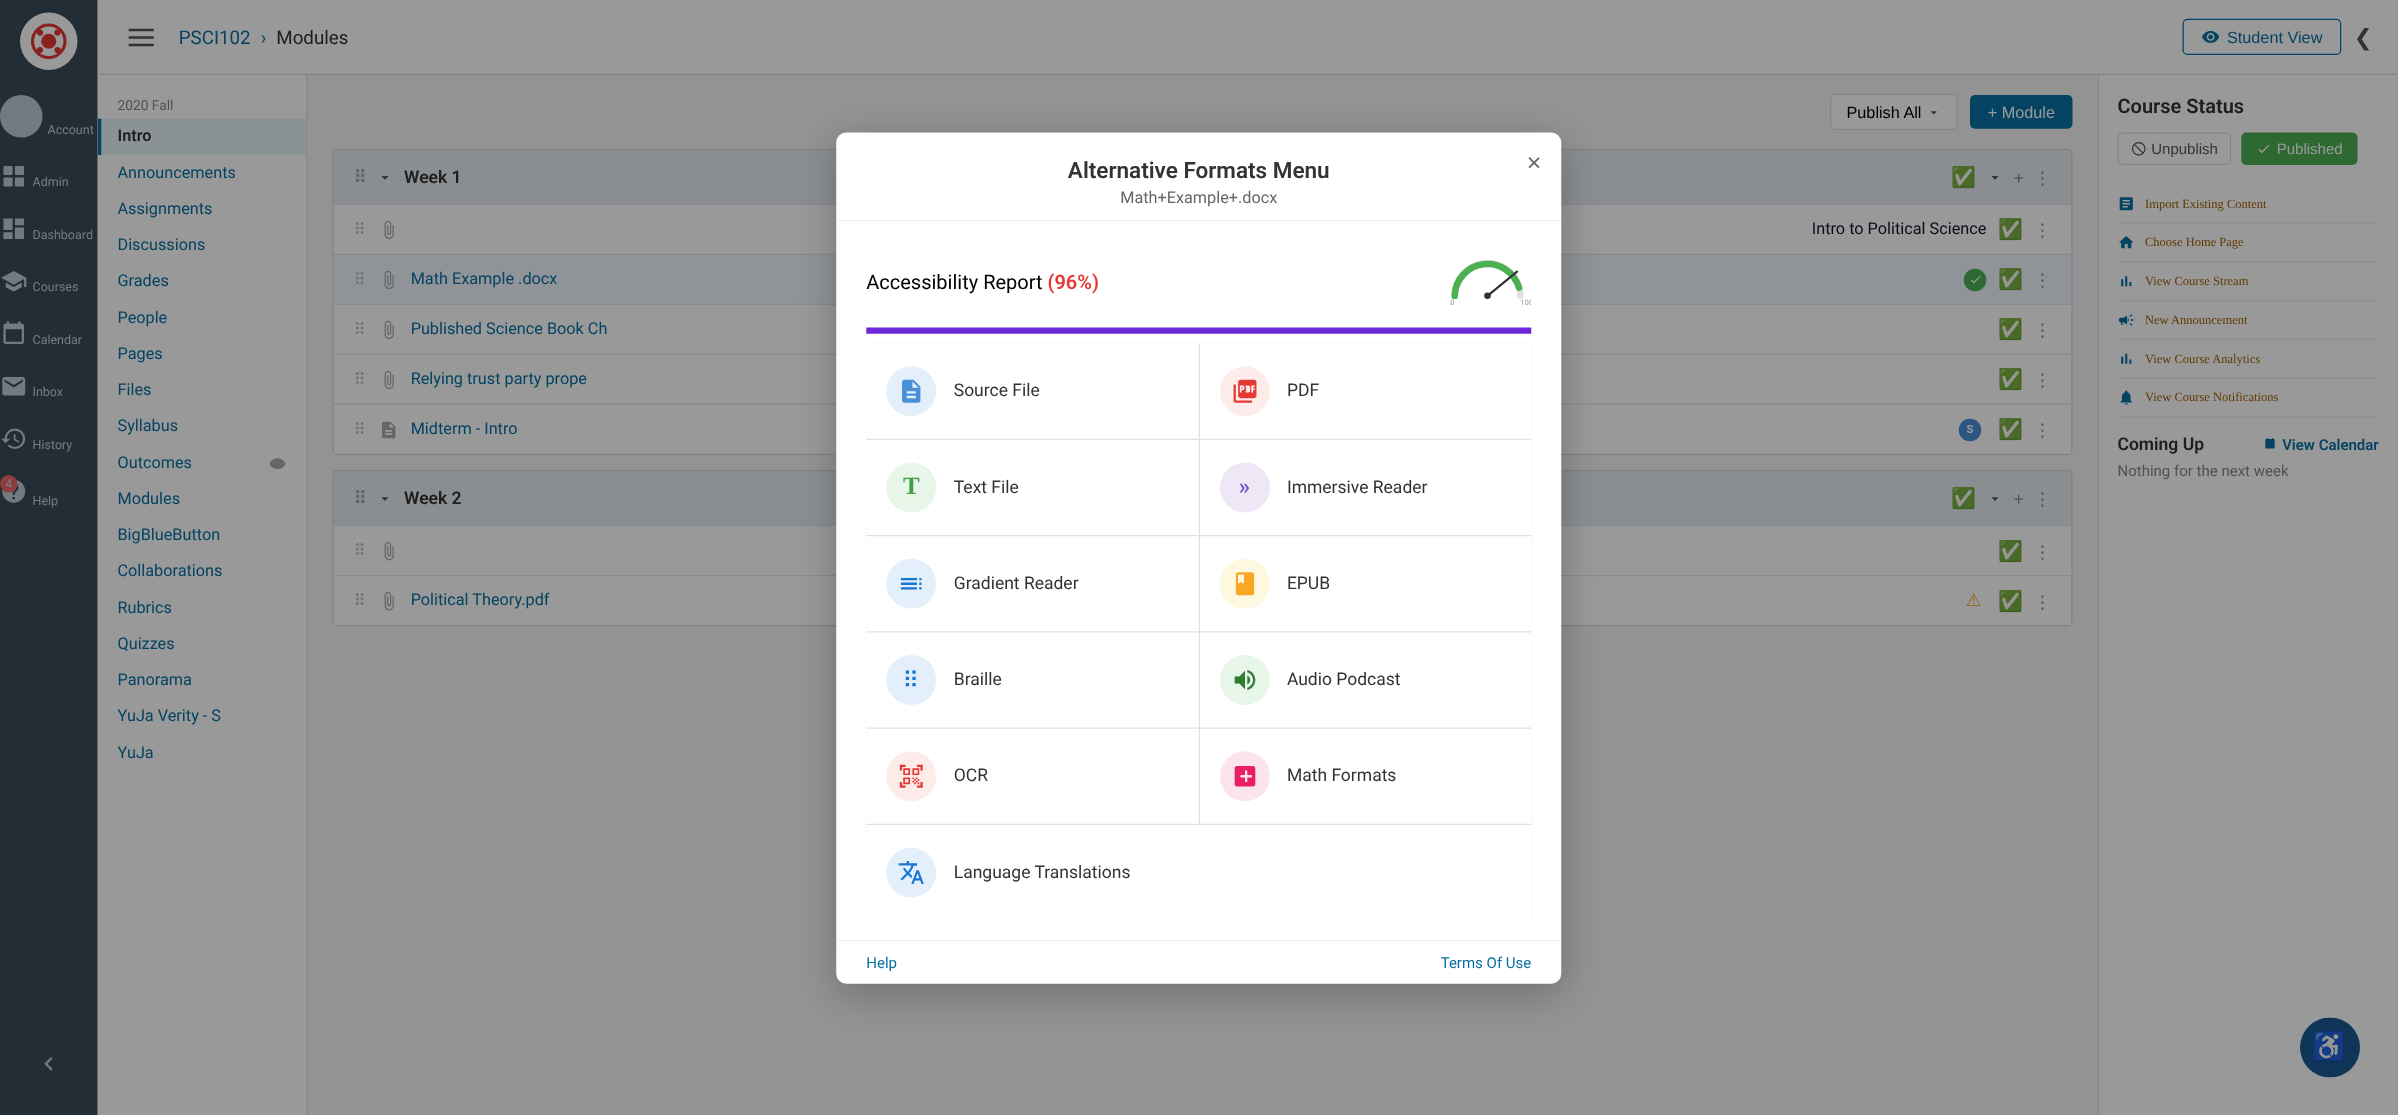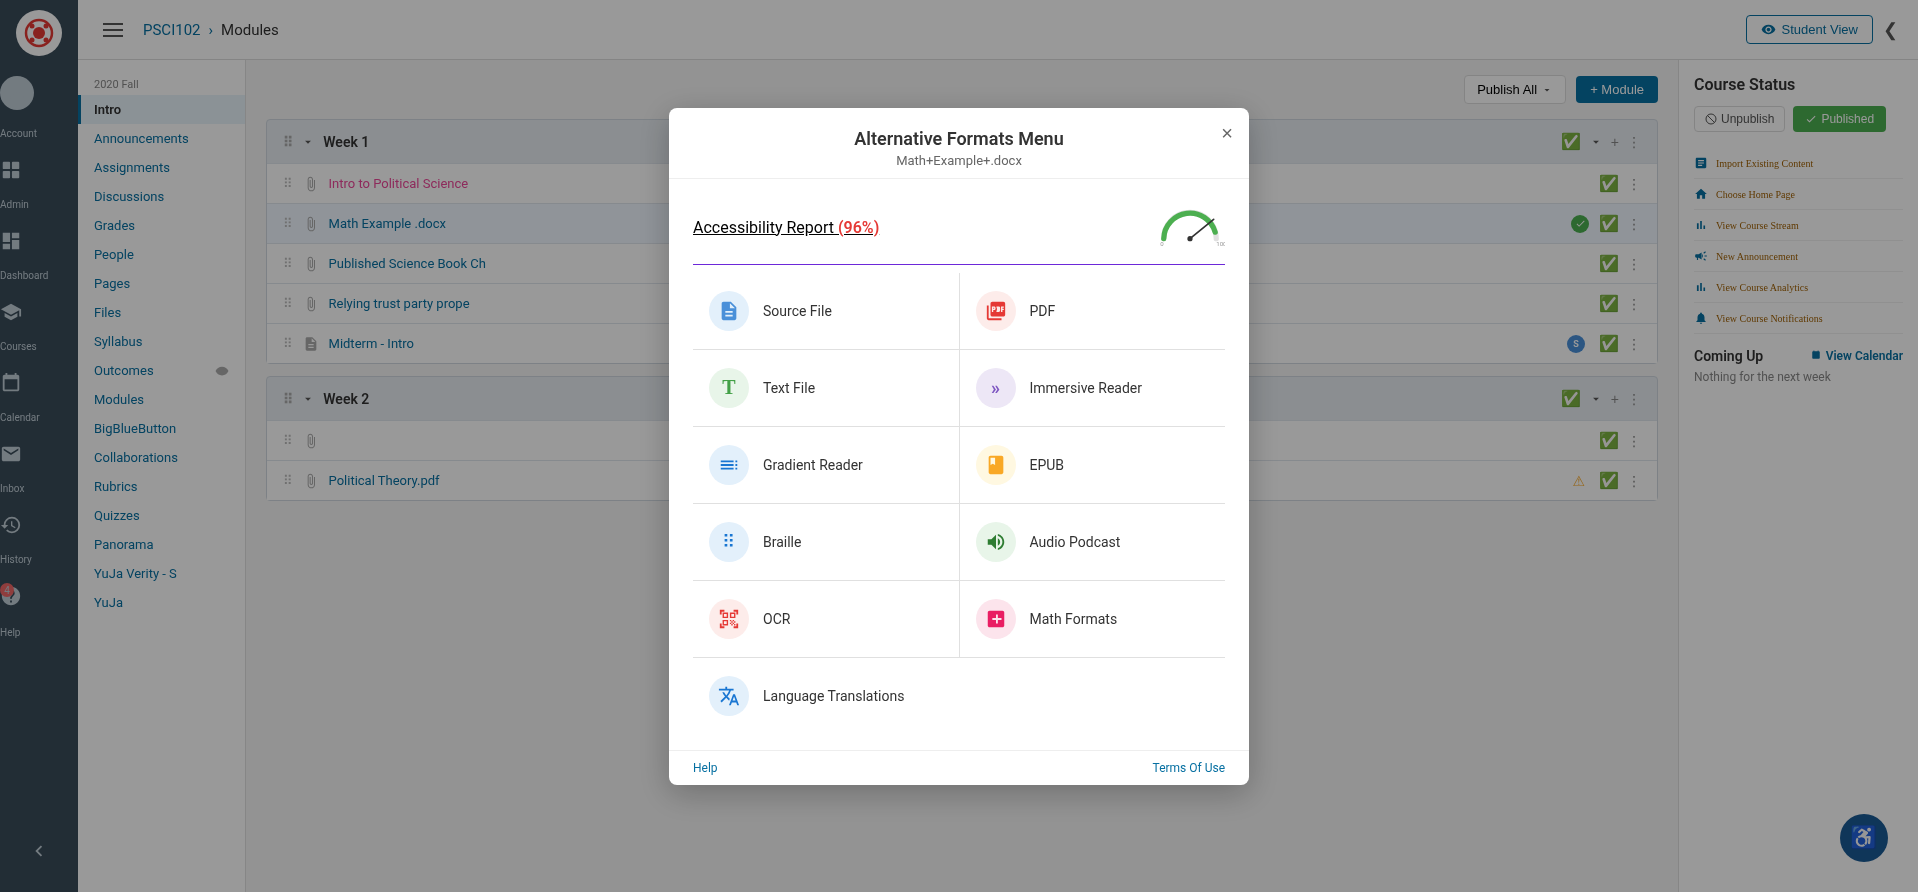--- a/index.html
+++ b/index.html
@@ -18,24 +18,24 @@
     }
     .sidebar-logo {
       width: 46px; height: 46px;
       background: #fff;
       border-radius: 50%;
       display: flex; align-items: center; justify-content: center;
       margin-bottom: 10px;
     }
     .sidebar-logo svg { width: 30px; height: 30px; }
     .sidebar-item-nav {
-      display: flex; flex-direction: column; align-items: flex-start;
+      display: flex; flex-direction: row; align-items: flex-end;
       padding: 10px 0; cursor: pointer; width: 100%;
       color: #c0cdd6;
-      font-size: 10px; gap: 18px;
+      font-size: 10px; gap: 4px;
     }
     .sidebar-item-nav svg { width: 22px; height: 22px; fill: #c0cdd6; }
     .sidebar-item-nav span { font-size: 10px; color: #c0cdd6; }
     .sidebar-badge {
       position: relative;
     }
     .badge-count {
       position: absolute; top: -2px; right: 8px;
       background: #e66; color: #fff; border-radius: 50%;
       width: 14px; height: 14px; font-size: 9px;
@@ -224,23 +224,22 @@
       font-size: 20px; color: #666;
     }
     .modal-body {
       padding: 16px 24px;
       overflow-y: auto;
       flex: 1;
     }
     .accessibility-row {
       display: flex; align-items: center; justify-content: space-between;
       padding: 8px 0 12px;
-      border-bottom: 1px solid #6d28d9;
+      border-bottom: 5px solid #6d28d9;
       margin-bottom: 8px;
-      text-decoration: underline;
     }
 
     .format-grid {
       display: grid;
       grid-template-columns: 1fr 1fr;
       gap: 1px;
       background: #e0e0e0;
     }
     .format-cell {
       background: #fff;
@@ -449,21 +448,21 @@
             <button class="icon-btn">+</button>
             <button class="icon-btn">⋮</button>
           </div>
         </div>
 
         <div class="week-item">
           <span style="color:#bbb;cursor:grab;">⠿</span>
           <svg viewBox="0 0 24 24" width="16" height="16" fill="#aaa">
               <path d="M16.5 6v11.5c0 2.21-1.79 4-4 4s-4-1.79-4-4V5c0-1.38 1.12-2.5 2.5-2.5s2.5 1.12 2.5 2.5v10.5c0 .55-.45 1-1 1s-1-.45-1-1V6H10v9.5c0 1.38 1.12 2.5 2.5 2.5S15 16.88 15 15.5V5c0-2.21-1.79-4-4-4S7 2.79 7 5v12.5c0 3.04 2.46 5.5 5.5 5.5s5.5-2.46 5.5-5.5V6h-1.5z"></path>
             </svg>
-          <span class="week-item-name" style="color:#ec4899;">Intro to Political Science</span>
+          <span class="week-item-name" style="color:#0f172a;text-align:right;">Intro to Political Science</span>
           <div class="week-item-actions">
             <span class="green-check">✅</span>
             <button class="icon-btn">⋮</button>
           </div>
         </div>
         <div class="week-item" style="background:#f0f7ff;">
           <span style="color:#bbb;cursor:grab;">⠿</span>
           <svg viewBox="0 0 24 24" width="16" height="16" fill="#aaa">
               <path d="M16.5 6v11.5c0 2.21-1.79 4-4 4s-4-1.79-4-4V5c0-1.38 1.12-2.5 2.5-2.5s2.5 1.12 2.5 2.5v10.5c0 .55-.45 1-1 1s-1-.45-1-1V6H10v9.5c0 1.38 1.12 2.5 2.5 2.5S15 16.88 15 15.5V5c0-2.21-1.79-4-4-4S7 2.79 7 5v12.5c0 3.04 2.46 5.5 5.5 5.5s5.5-2.46 5.5-5.5V6h-1.5z"></path>
             </svg>

